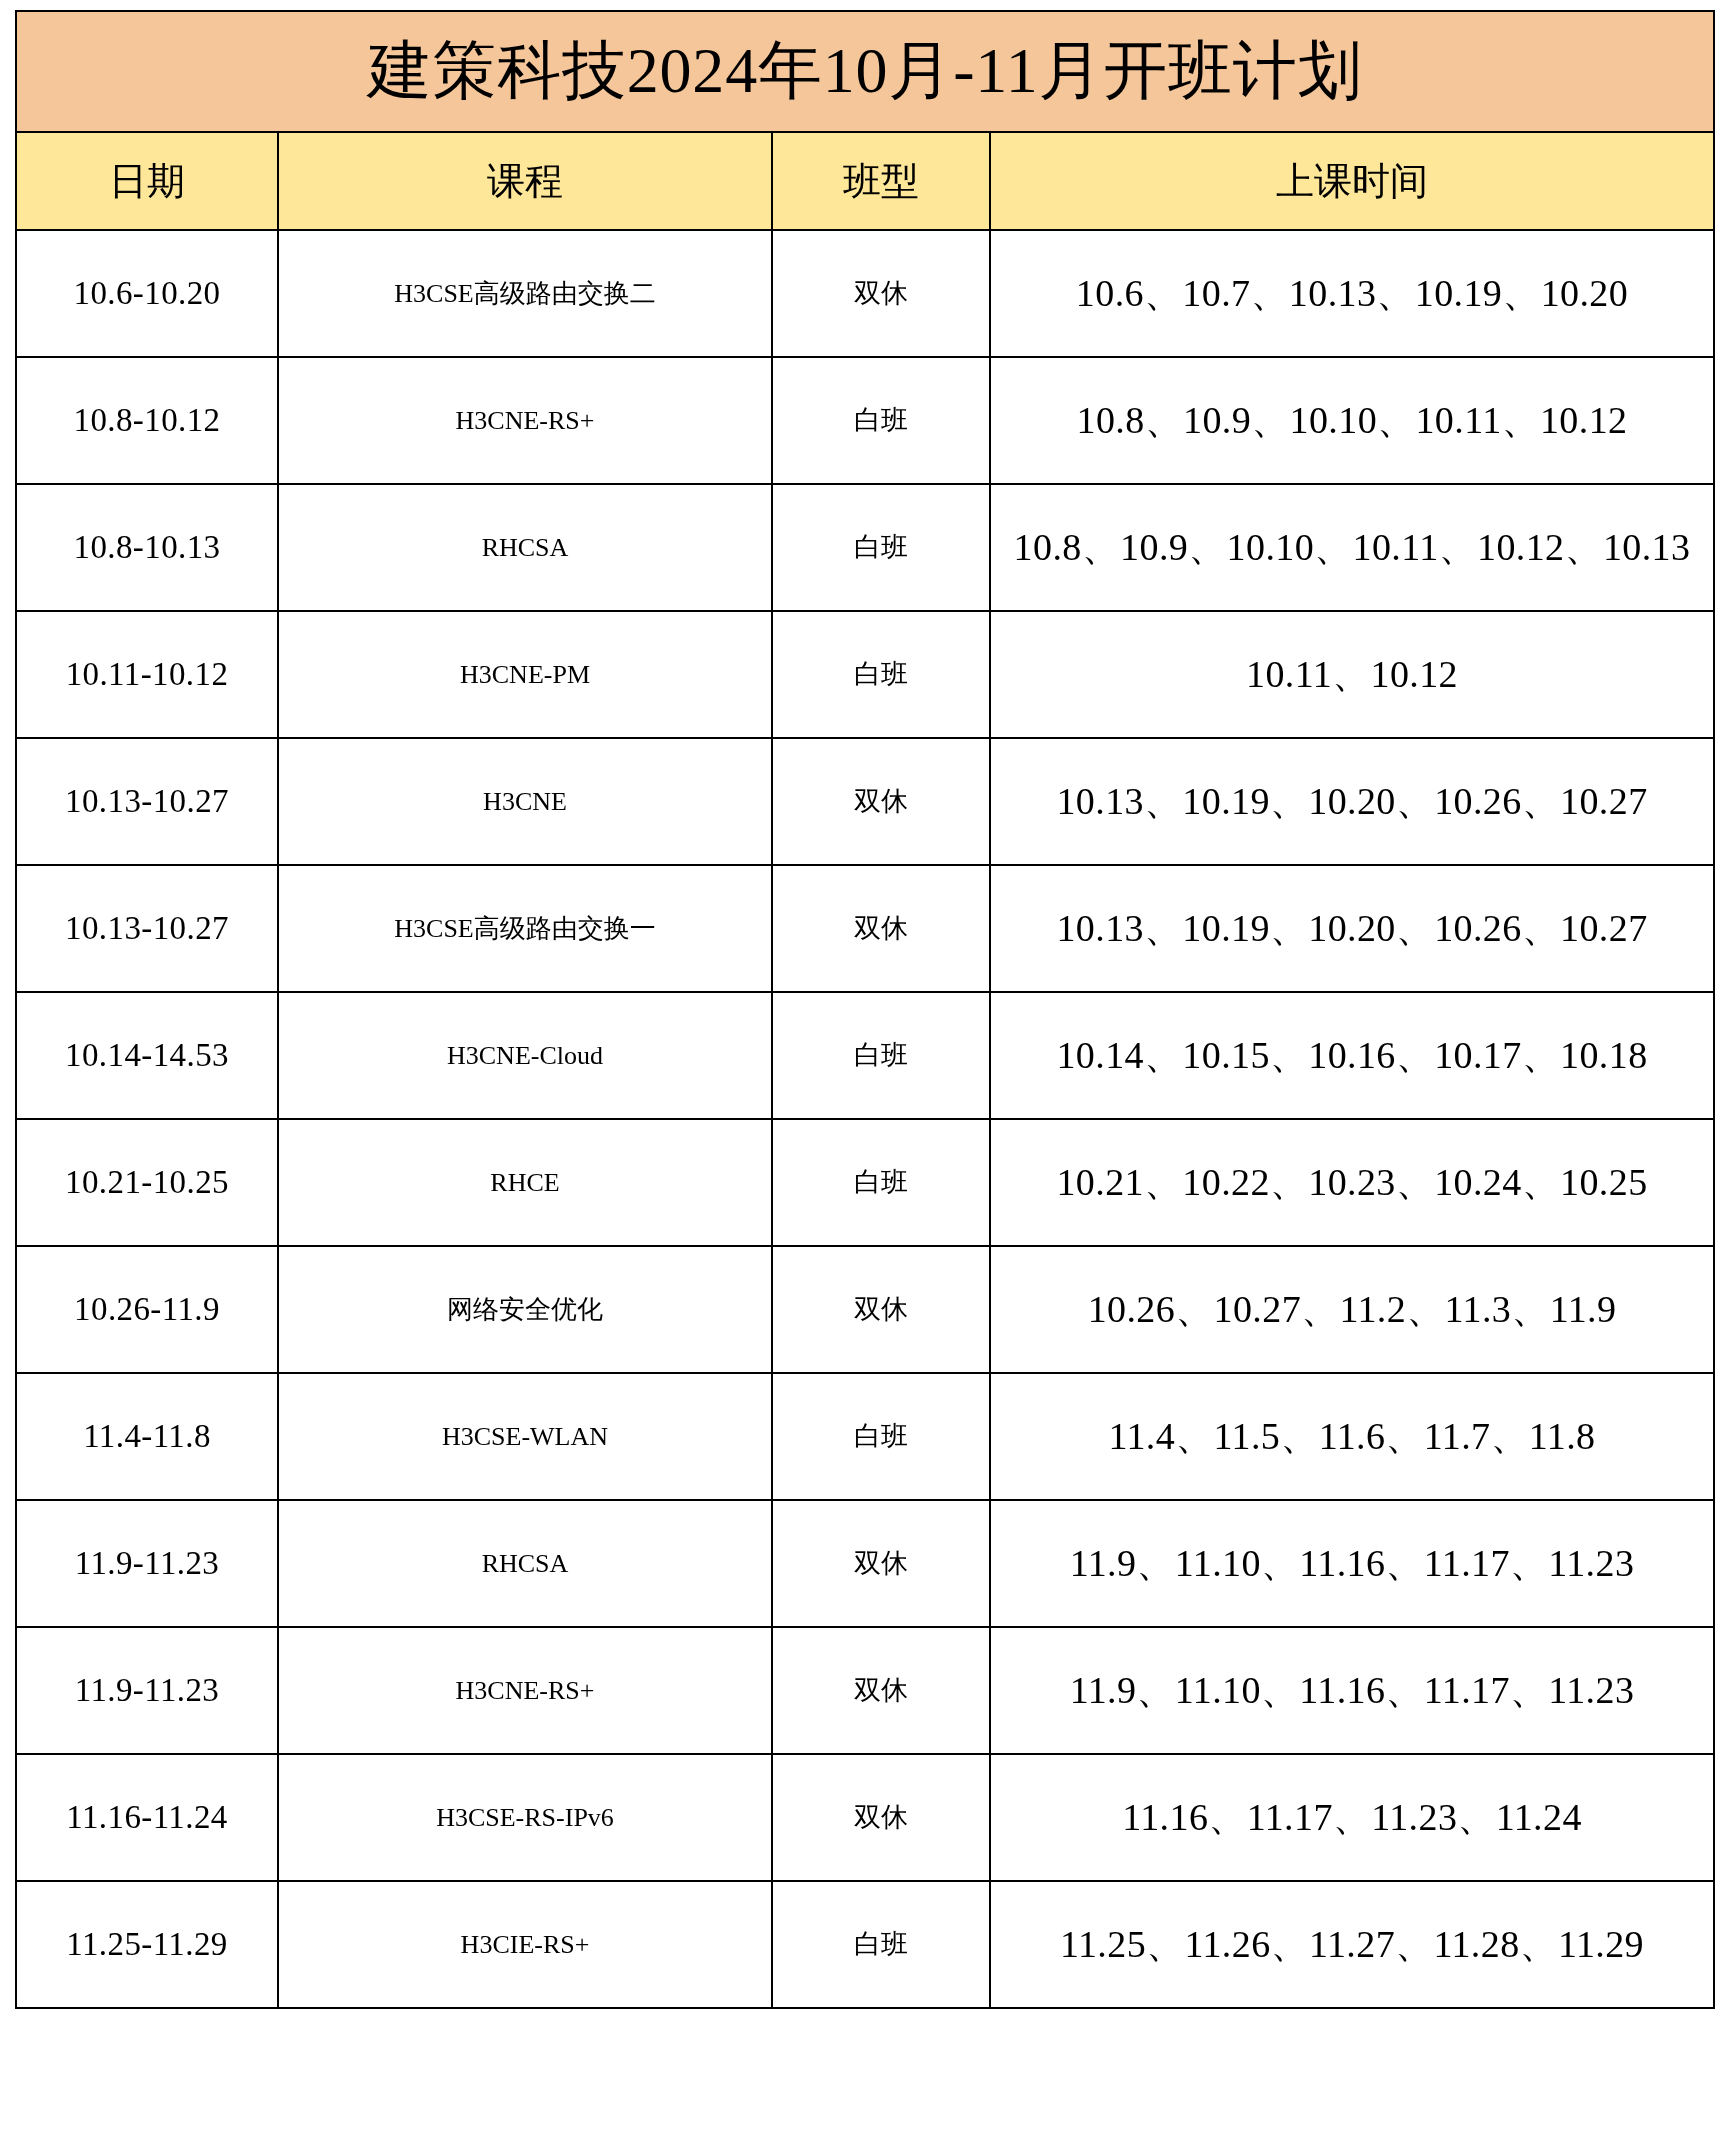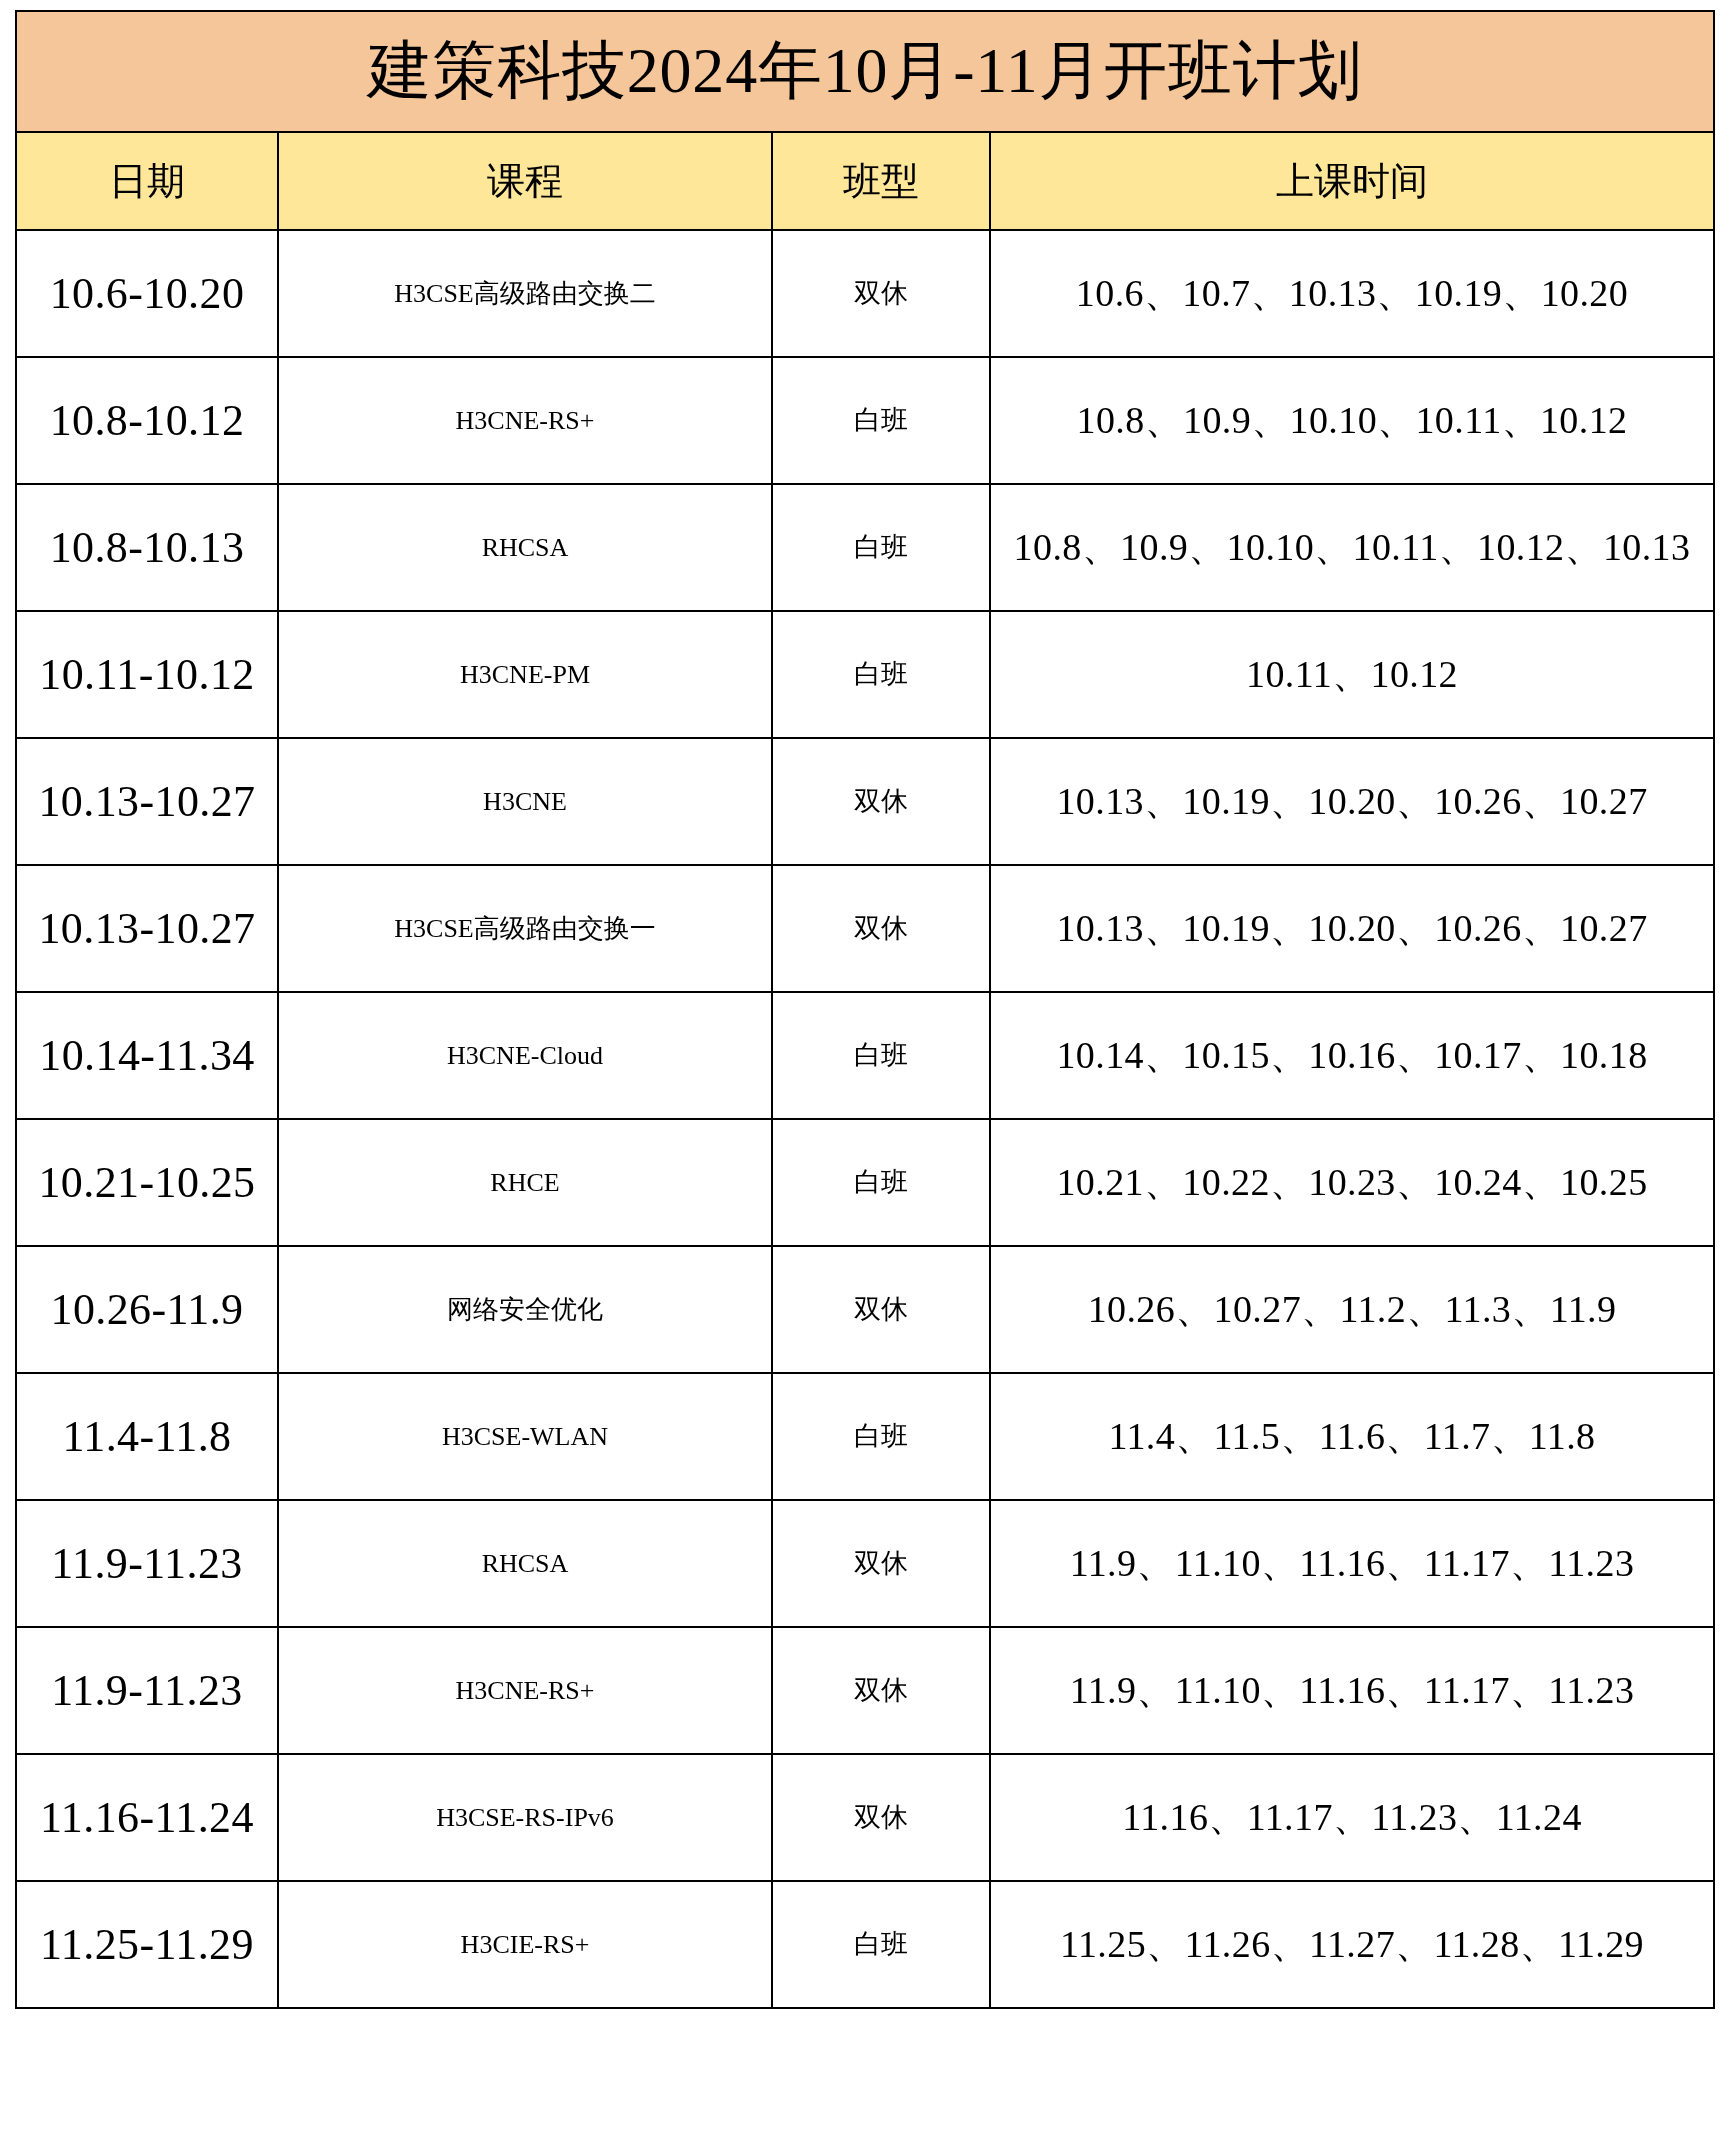--- a/index.html
+++ b/index.html
@@ -45,21 +45,21 @@
   }
   .body-cell {
     font-size: 33px;
     line-height: 1.35;
     height: 115px;
   }
   .col-date   { width: 262px; }
   .col-course { width: 494px; }
   .col-type   { width: 218px; }
   .col-time   { width: 724px; }
-  .cell-date   { font-size: 44px; letter-spacing: 0.4px; font-family: Liberation Serif, serif; }
+  .cell-date   { font-size: 33px; letter-spacing: 0.4px; font-family: Liberation Serif, serif; }
   .cell-course { font-size: 26px; margin-top: 43px; }
   .cell-type   { font-size: 27px; }
   .cell-time   { font-size: 38px; letter-spacing: 0.4px; }
 </style>
 </head>
 <body>
 
 <div class="sheet">
   <table class="plan">
     <colgroup>
@@ -108,21 +108,21 @@
           <td class="body-cell cell-type">双休</td>
           <td class="body-cell cell-time">10.13、10.19、10.20、10.26、10.27</td>
         </tr>
         <tr>
           <td class="body-cell cell-date">10.13-10.27</td>
           <td class="body-cell cell-course">H3CSE高级路由交换一</td>
           <td class="body-cell cell-type">双休</td>
           <td class="body-cell cell-time">10.13、10.19、10.20、10.26、10.27</td>
         </tr>
         <tr>
-          <td class="body-cell cell-date">10.14-11.34</td>
+          <td class="body-cell cell-date">10.14-14.53</td>
           <td class="body-cell cell-course">H3CNE-Cloud</td>
           <td class="body-cell cell-type">白班</td>
           <td class="body-cell cell-time">10.14、10.15、10.16、10.17、10.18</td>
         </tr>
         <tr>
           <td class="body-cell cell-date">10.21-10.25</td>
           <td class="body-cell cell-course">RHCE</td>
           <td class="body-cell cell-type">白班</td>
           <td class="body-cell cell-time">10.21、10.22、10.23、10.24、10.25</td>
         </tr>

